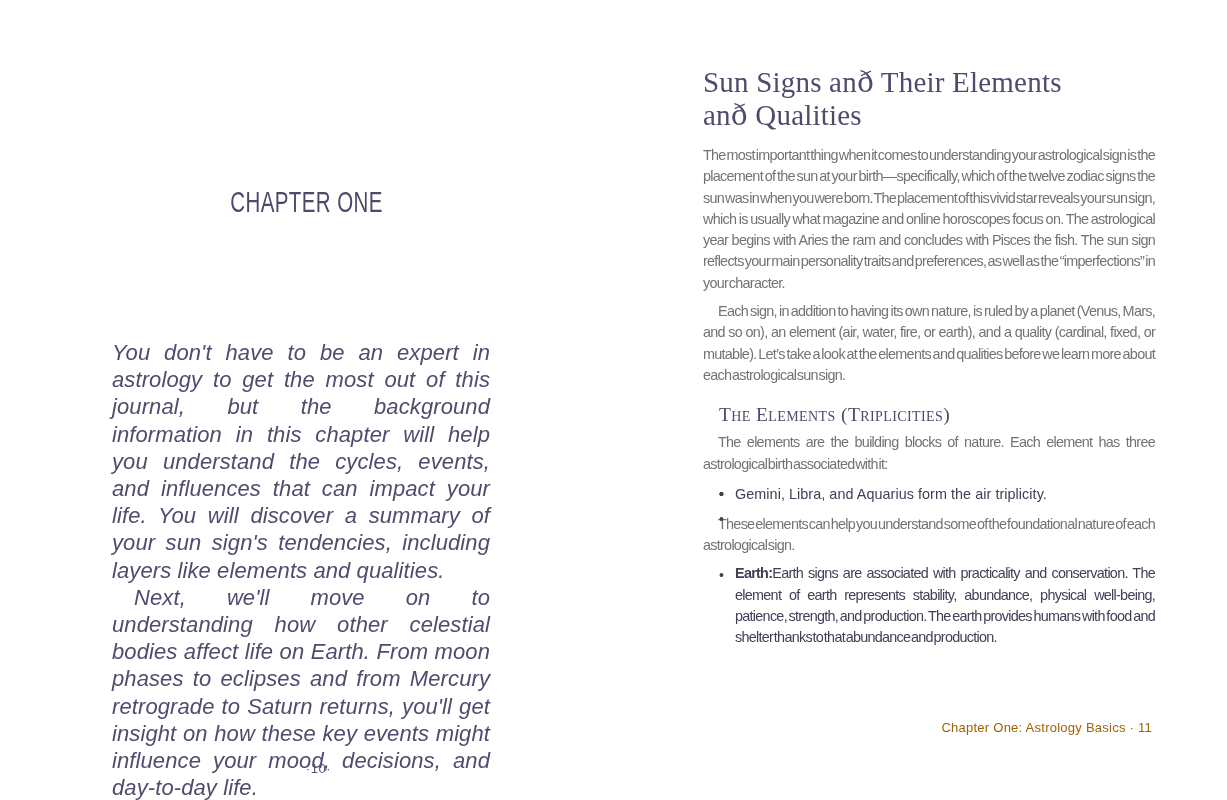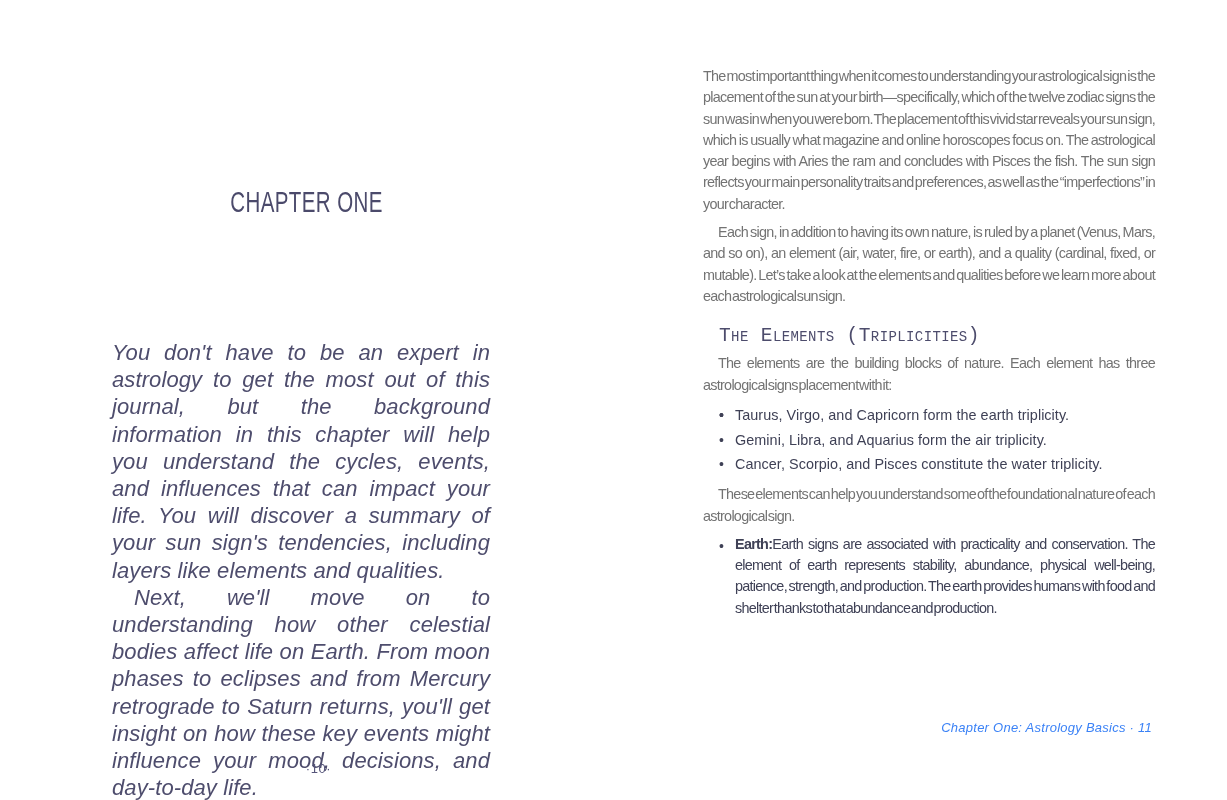--- a/index.html
+++ b/index.html
@@ -123,21 +123,21 @@
     color: #737373;
     text-align: justify;
     text-justify: inter-word;
     letter-spacing: -0.72px;
     word-spacing: -2.6px;
     margin: 0;
   }
   .dense.indent { text-indent: 15px; }
 
   .sub-heading {
-    font-family: Liberation Mono, monospace;
+    font-family: Liberation Serif, serif;
     font-variant: small-caps;
     font-size: 19.5px;
     letter-spacing: 0.4px;
     color: #4d4c6c;
     margin: 18px 0 6px 16px;
     font-weight: 400;
   }
 
   ul.bullets {
     list-style: none;
@@ -175,24 +175,23 @@
   }
 
   .spacer-para { margin-top: 7px; }
 
   .folio-right {
     position: absolute;
     right: 75px;
     top: 720px;
     font-family: "Liberation Sans", sans-serif;
     font-size: 13px;
-    color: #3b82f6;
+    color: #a16207;
     letter-spacing: 0.25px;
     white-space: nowrap;
-    font-style: italic;
   }
 </style>
 </head>
 <body>
 
 <div class="spread">
 
   <div class="page page-left">
 
     <div class="chapter-opener">
@@ -204,44 +203,46 @@
       <p class="indent">Next, we'll move on to understanding how other celestial bodies affect life on Earth. From moon phases to eclipses and from Mercury retrograde to Saturn returns, you'll get insight on how these key events might influence your mood, decisions, and day-to-day life.</p>
     </div>
 
     <div class="folio-left">·10·</div>
   </div>
 
   <div class="page page-right">
 
     <div class="right-col">
 
+      <h2 class="section-heading">
+        <span>Sun Signs an</span><span class="insular-d">ð</span><span> Their Elements</span><br>
+        <span>an</span><span class="insular-d">ð</span><span> Qualities</span>
+      </h2>
 
       <p class="dense">The most important thing when it comes to understanding your astrological sign is the placement of the sun at your birth—specifically, which of the twelve zodiac signs the sun was in when you were born. The placement of this vivid star reveals your sun sign, which is usually what magazine and online horoscopes focus on. The astrological year begins with Aries the ram and concludes with Pisces the fish. The sun sign reflects your main personality traits and preferences, as well as the “imperfections” in your character.</p>
 
       <p class="dense indent spacer-para">Each sign, in addition to having its own nature, is ruled by a planet (Venus, Mars, and so on), an element (air, water, fire, or earth), and a quality (cardinal, fixed, or mutable). Let’s take a look at the elements and qualities before we learn more about each astrological sun sign.</p>
 
       <h3 class="sub-heading">The Elements (Triplicities)</h3>
 
-      <p class="dense indent">The elements are the building blocks of nature. Each element has three astrological signs placement with it:</p>
+      <p class="dense indent">The elements are the building blocks of nature. Each element has three astrological birth associated with it:</p>
 
       <ul class="bullets">
         <li>
           <span class="bullet-dot">•</span>
         </li>
         <li>
           <span class="bullet-dot">•</span>
-          <span>Taurus, Virgo, and Capricorn form the earth triplicity.</span>
         </li>
         <li>
           <span class="bullet-dot">•</span>
           <span>Gemini, Libra, and Aquarius form the air triplicity.</span>
         </li>
         <li>
           <span class="bullet-dot">•</span>
-          <span>Cancer, Scorpio, and Pisces constitute the water triplicity.</span>
         </li>
       </ul>
 
       <p class="dense indent">These elements can help you understand some of the foundational nature of each astrological sign.</p>
 
       <ul class="bullets dense-list">
         <li>
           <span class="bullet-dot">•</span>
           <b>Earth:</b><span>Earth signs are associated with practicality and conservation. The element of earth represents stability, abundance, physical well-being, patience, strength, and production. The earth provides humans with food and shelter thanks to that abundance and production.</span>
         </li>

